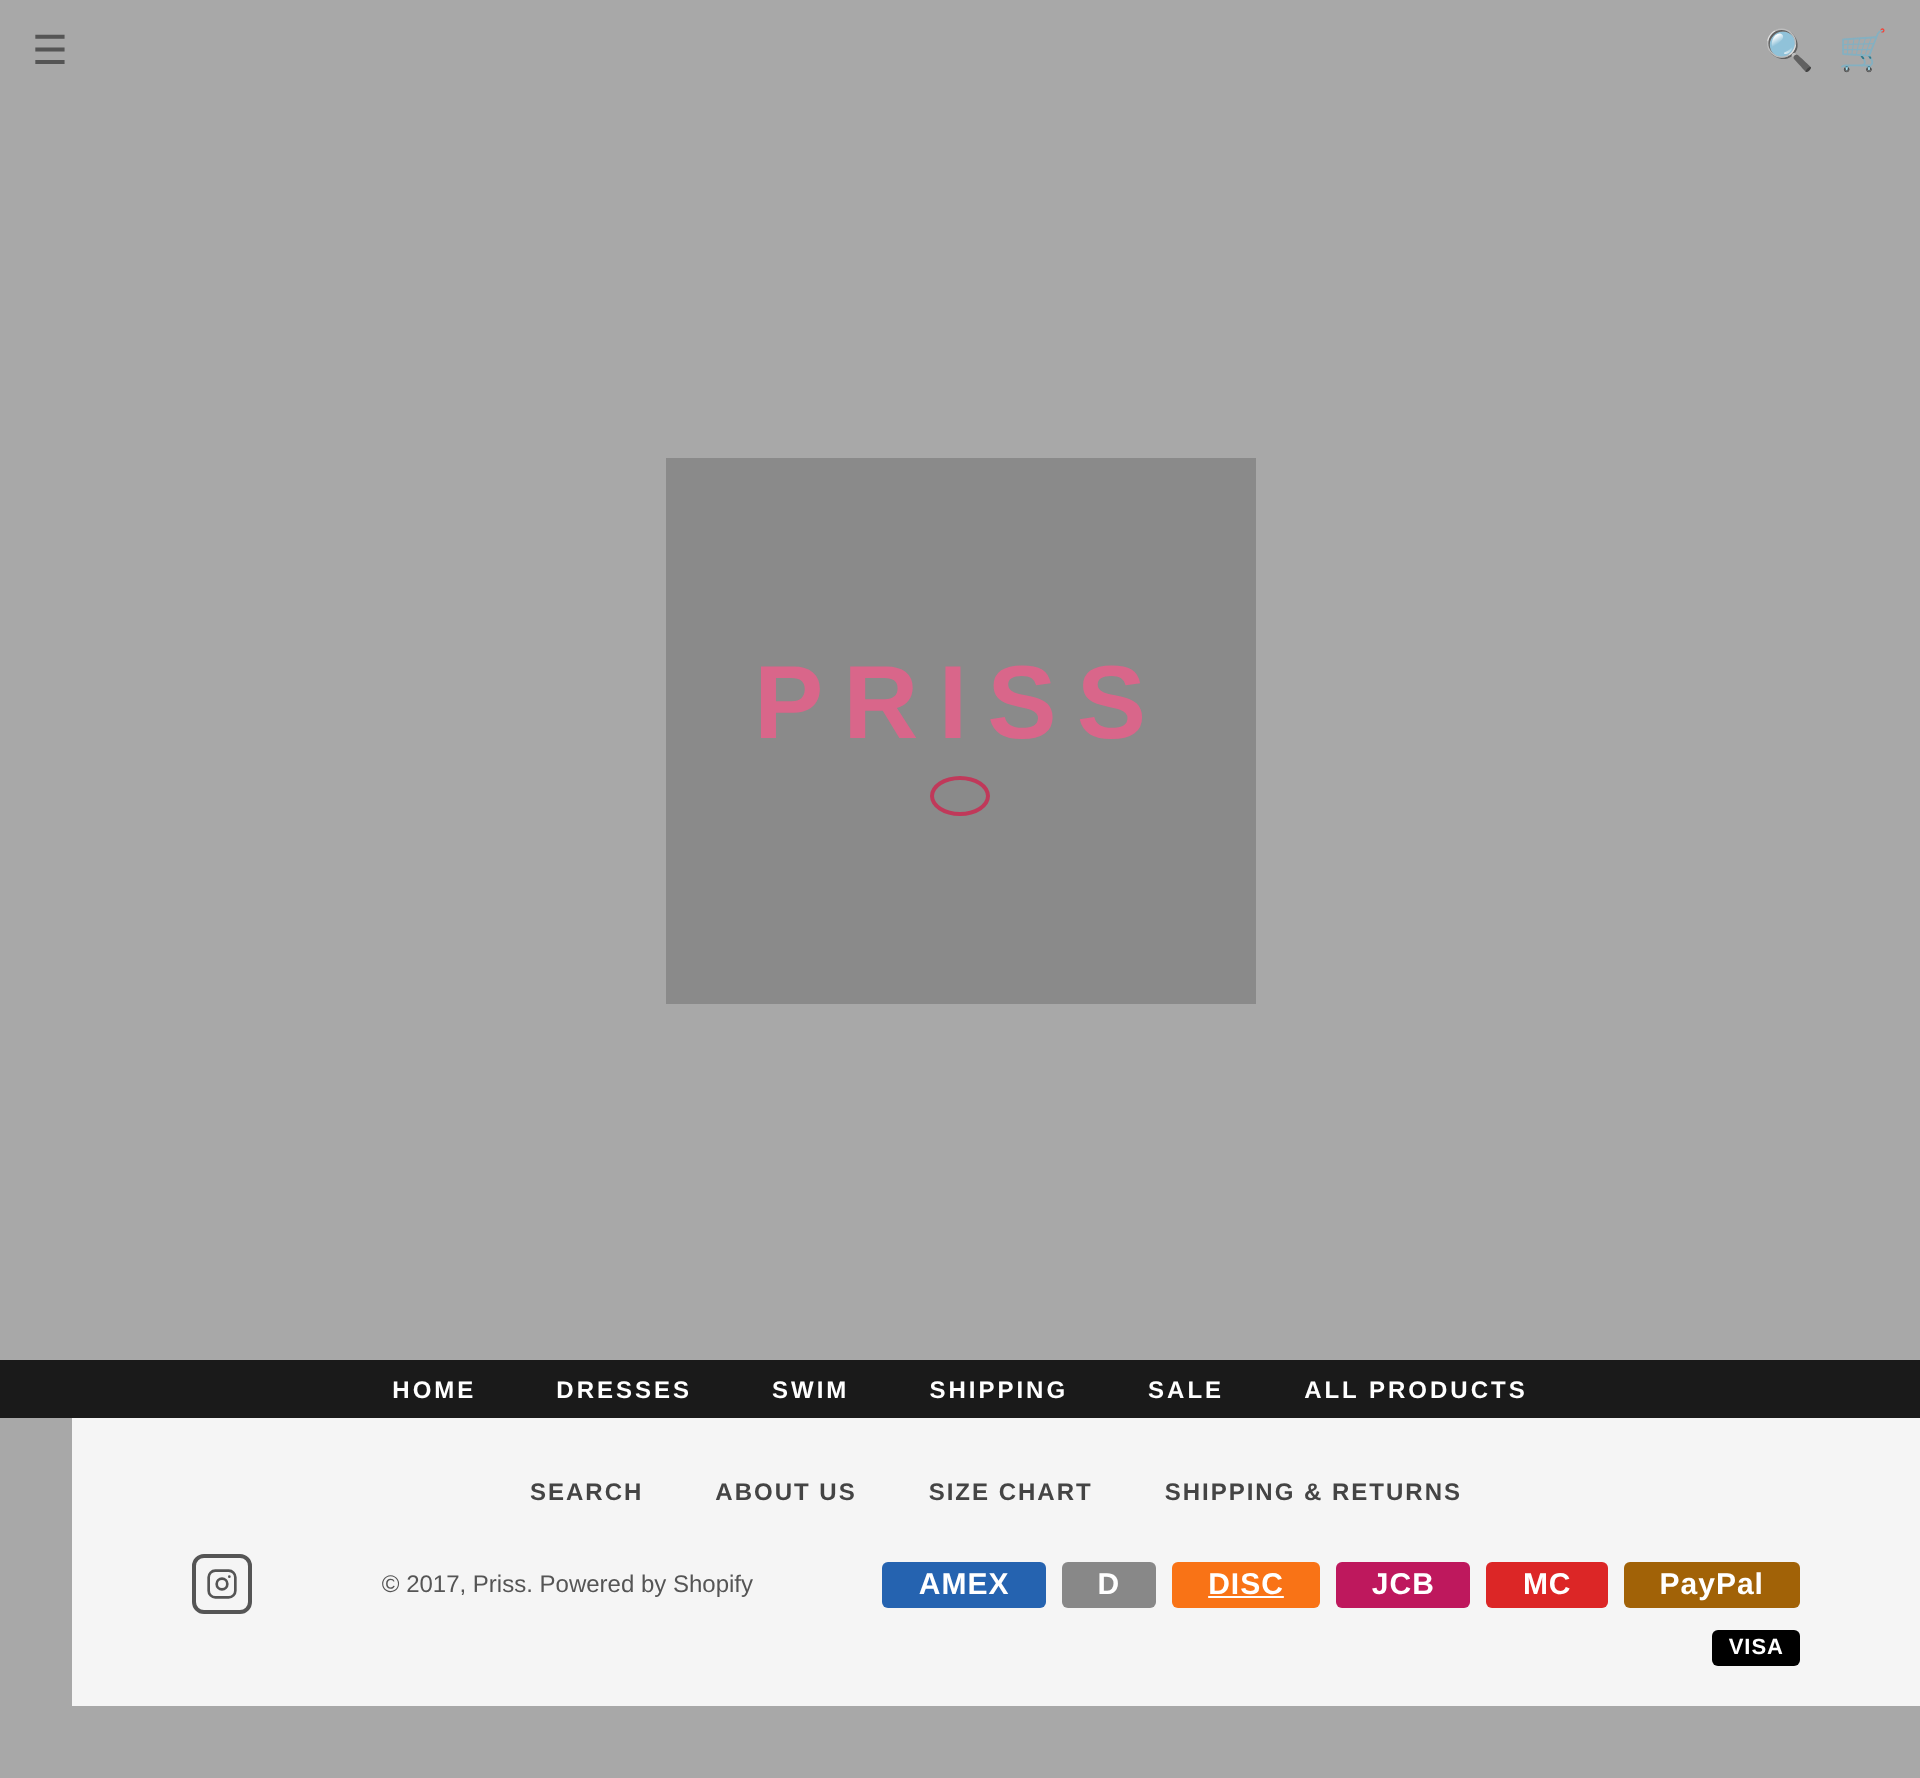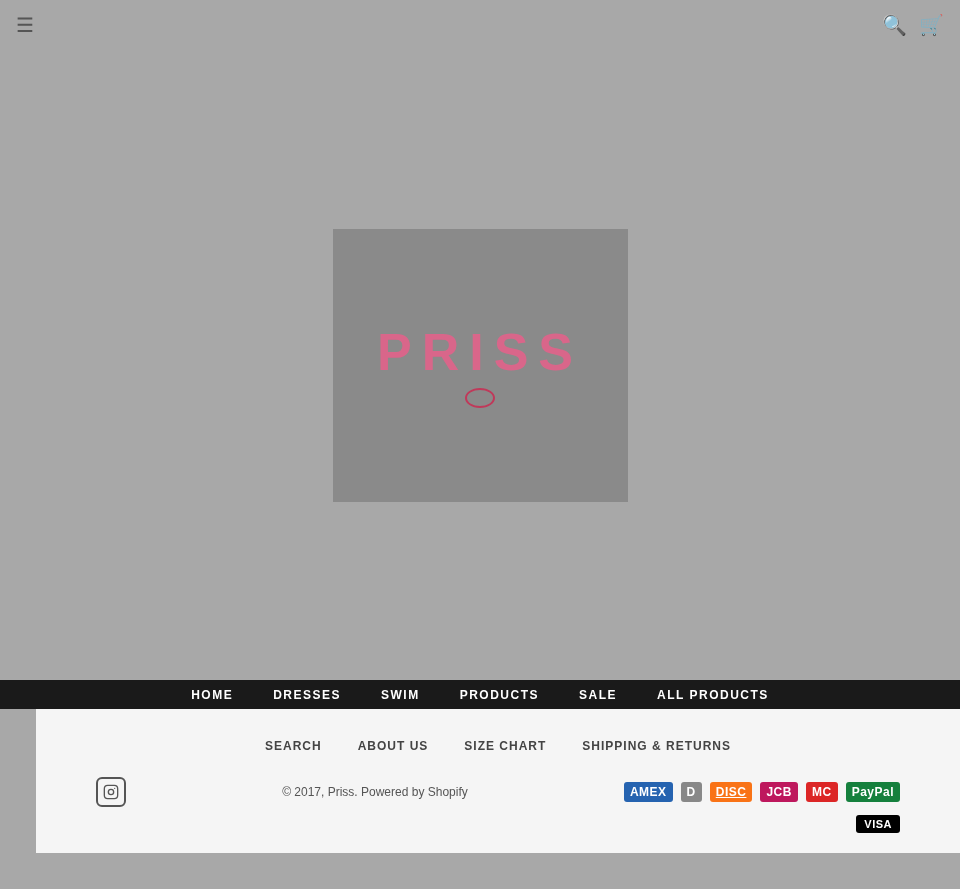--- a/index.html
+++ b/index.html
@@ -135,32 +135,32 @@
       text-align: center;
     }
     .payment-icons {
       display: flex;
       align-items: center;
       gap: 8px;
     }
     .payment-icon {
       background: #888;
       color: white;
-      font-size: 12px;
+      font-size: 15px;
       font-weight: bold;
-      padding: 3px 6px;
+      padding: 3px 18px;
       border-radius: 3px;
       letter-spacing: 0.5px;
     }
     .payment-icon.amex { background: #2563b0; }
     .payment-icon.diners { background: #888; }
     .payment-icon.discover { background: #f97316; text-decoration: underline; }
     .payment-icon.jcb { background: #be185d; }
     .payment-icon.master { background: #dc2626; }
-    .payment-icon.paypal { background: #15803d; }
+    .payment-icon.paypal { background: #a16207; }
     .payment-icon.visa { background: #000000; font-size: 11px; padding: 3px 8px; }
     .visa-row {
       display: flex;
       justify-content: flex-end;
       padding: 8px 60px 0;
     }
   </style>
 </head>
 <body>
 
@@ -176,21 +176,21 @@
   <div class="logo-box">
     <div class="logo-text">PRISS</div>
     <div class="logo-circle"></div>
   </div>
 </div>
 
 <nav class="nav-bar">
   <a class="nav-item">HOME</a>
   <a class="nav-item">DRESSES</a>
   <a class="nav-item">SWIM</a>
-  <a class="nav-item">PRODUCTS</a>
+  <a class="nav-item">SHIPPING</a>
   <a class="nav-item">SALE</a>
   <a class="nav-item">ALL PRODUCTS</a>
 </nav>
 
 <footer class="footer">
   <div class="footer-links">
     <a class="footer-link">SEARCH</a>
     <a class="footer-link">ABOUT US</a>
     <a class="footer-link">SIZE CHART</a>
     <a class="footer-link">SHIPPING &amp; RETURNS</a>

